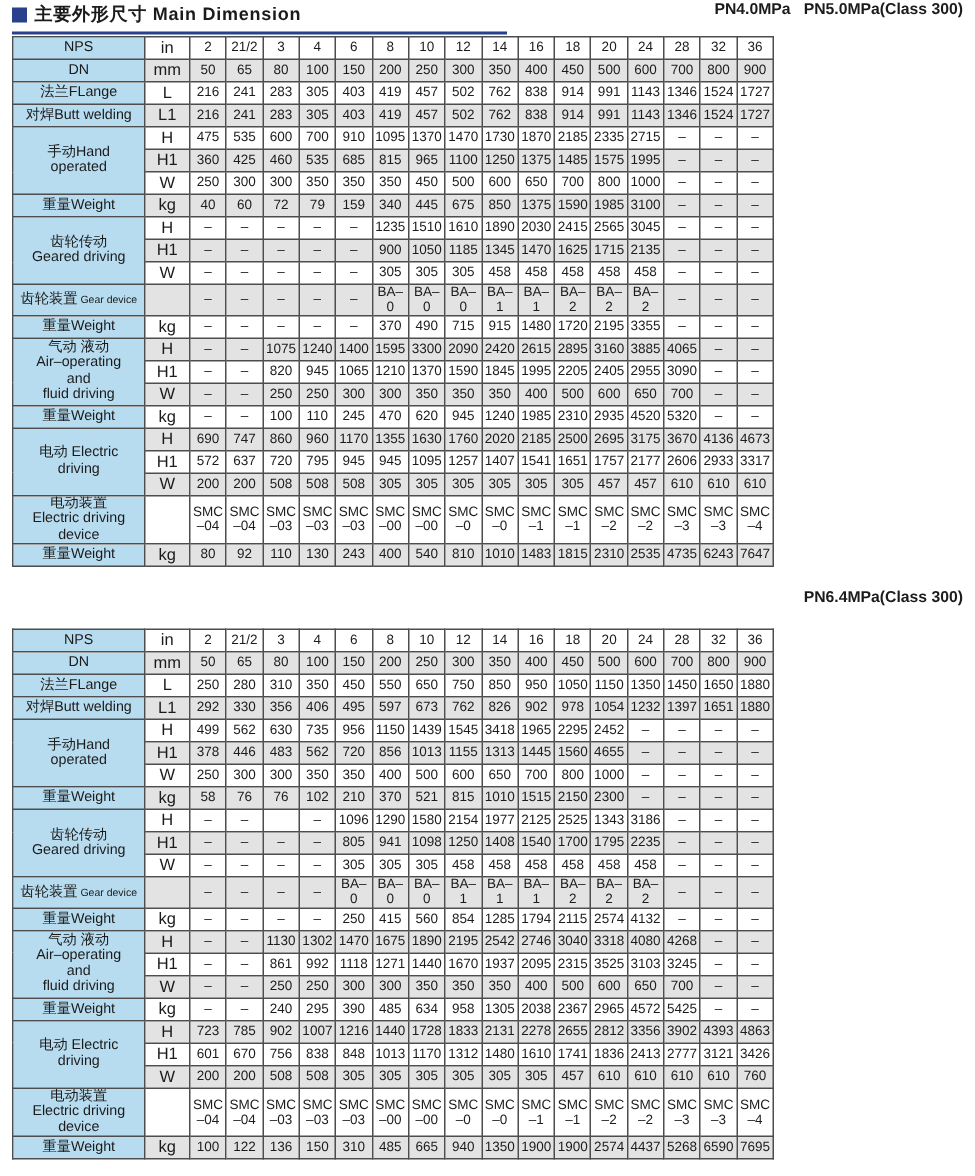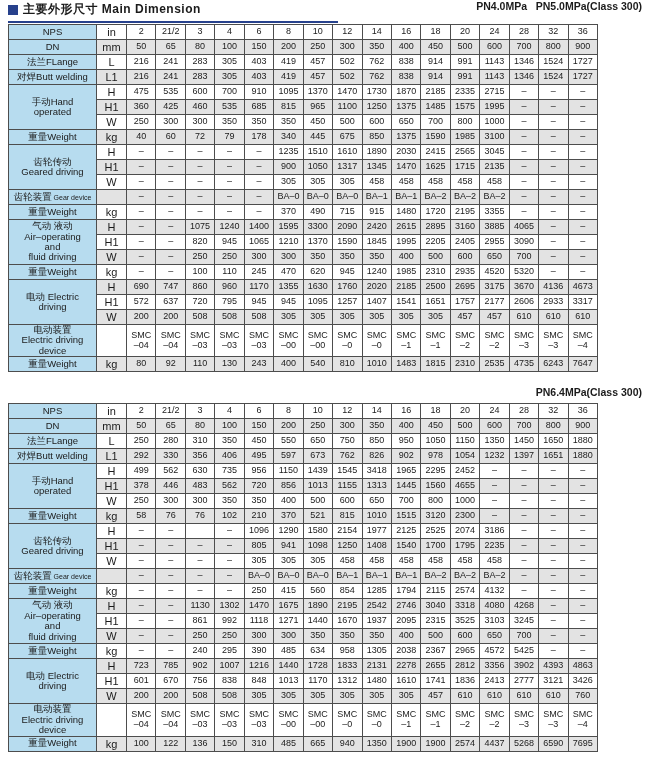--- a/index.html
+++ b/index.html
@@ -11,24 +11,24 @@
   .page{padding:5px 8px 0 8px;}
   
   .titlebar{display:flex;align-items:flex-end;height:18px;margin-bottom:1px;}
   .title-wrap{
     width:52%;display:flex;align-items:center;gap:5px;
     border-bottom:2px solid #27418c;padding-bottom:3px;
   }
   .sq{width:10px;height:10px;background:#27418c;display:inline-block;flex:0 0 auto;}
   .title{font-size:12px;font-weight:bold;letter-spacing:.5px;white-space:nowrap;}
   .pn{flex:1;text-align:right;font-size:10.5px;font-weight:bold;white-space:pre;padding-bottom:11px;}
-  .pn2{text-align:right;font-size:10.5px;font-weight:bold;white-space:pre;margin-top:14px;margin-bottom:5px;}
+  .pn2{text-align:right;font-size:10.5px;font-weight:bold;white-space:pre;margin-top:14px;margin-bottom:15px;}
   
   table.dim{
-    width:590px;border-collapse:collapse;table-layout:fixed;
+    width:508px;border-collapse:collapse;table-layout:fixed;
     font-size:9px;line-height:1.1;padding-left:12px;
   }
   table.dim td{
     border:1px solid #4d4d4d;text-align:center;vertical-align:middle;
     height:14px;padding:0 1px;background:#ffffff;overflow:hidden;
     white-space:pre-line;
   }
   table.dim td.label{
     background:#b7dcef;font-size:9.5px;letter-spacing:0;
   }
@@ -212,21 +212,21 @@
           <td class="val">–</td>
           <td class="val">–</td>
         </tr>
         <tr class="alt">
           <td class="label" rowspan="1">重量Weight</td>
           <td class="unit">kg</td>
           <td class="val">40</td>
           <td class="val">60</td>
           <td class="val">72</td>
           <td class="val">79</td>
-          <td class="val">178</td>
+          <td class="val">159</td>
           <td class="val">340</td>
           <td class="val">445</td>
           <td class="val">675</td>
           <td class="val">850</td>
           <td class="val">1375</td>
           <td class="val">1590</td>
           <td class="val">1985</td>
           <td class="val">3100</td>
           <td class="val">–</td>
           <td class="val">–</td>
@@ -255,21 +255,21 @@
         </tr>
         <tr class="alt">
           <td class="unit">H1</td>
           <td class="val">–</td>
           <td class="val">–</td>
           <td class="val">–</td>
           <td class="val">–</td>
           <td class="val">–</td>
           <td class="val">900</td>
           <td class="val">1050</td>
-          <td class="val">1317</td>
+          <td class="val">1185</td>
           <td class="val">1345</td>
           <td class="val">1470</td>
           <td class="val">1625</td>
           <td class="val">1715</td>
           <td class="val">2135</td>
           <td class="val">–</td>
           <td class="val">–</td>
           <td class="val">–</td>
         </tr>
         <tr>
@@ -701,21 +701,21 @@
           <td class="val">58</td>
           <td class="val">76</td>
           <td class="val">76</td>
           <td class="val">102</td>
           <td class="val">210</td>
           <td class="val">370</td>
           <td class="val">521</td>
           <td class="val">815</td>
           <td class="val">1010</td>
           <td class="val">1515</td>
-          <td class="val">3120</td>
+          <td class="val">2150</td>
           <td class="val">2300</td>
           <td class="val">–</td>
           <td class="val">–</td>
           <td class="val">–</td>
           <td class="val">–</td>
         </tr>
         <tr>
           <td class="label" rowspan="3">齿轮传动
 Geared driving</td>
           <td class="unit">H</td>
@@ -723,21 +723,21 @@
           <td class="val">–</td>
           <td class="val"></td>
           <td class="val">–</td>
           <td class="val">1096</td>
           <td class="val">1290</td>
           <td class="val">1580</td>
           <td class="val">2154</td>
           <td class="val">1977</td>
           <td class="val">2125</td>
           <td class="val">2525</td>
-          <td class="val">2074</td>
+          <td class="val">1343</td>
           <td class="val">3186</td>
           <td class="val">–</td>
           <td class="val">–</td>
           <td class="val">–</td>
         </tr>
         <tr class="alt">
           <td class="unit">H1</td>
           <td class="val">–</td>
           <td class="val">–</td>
           <td class="val">–</td>

